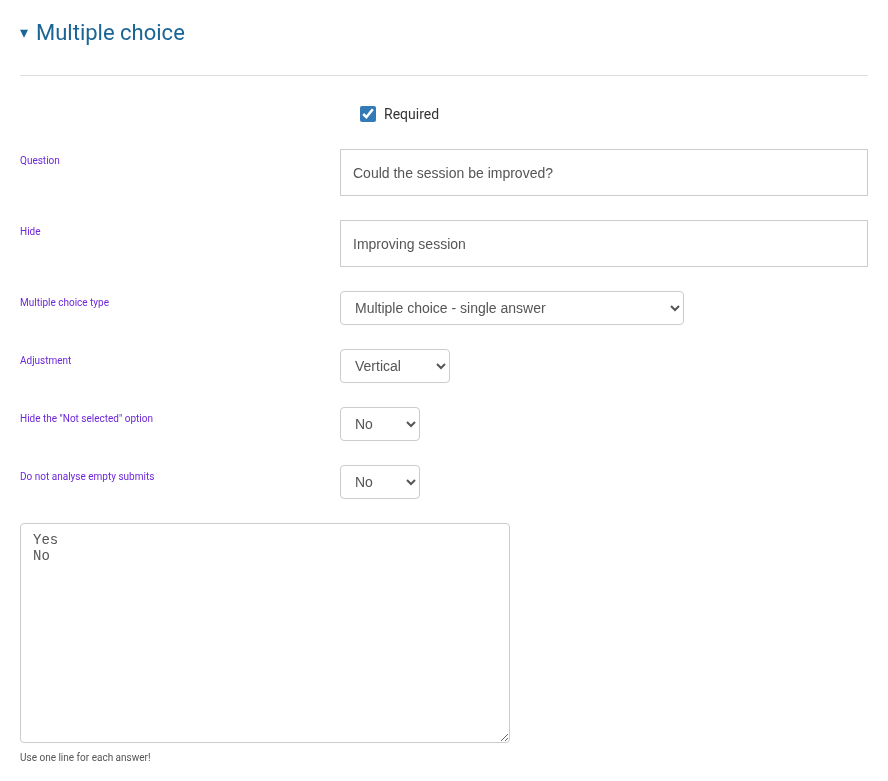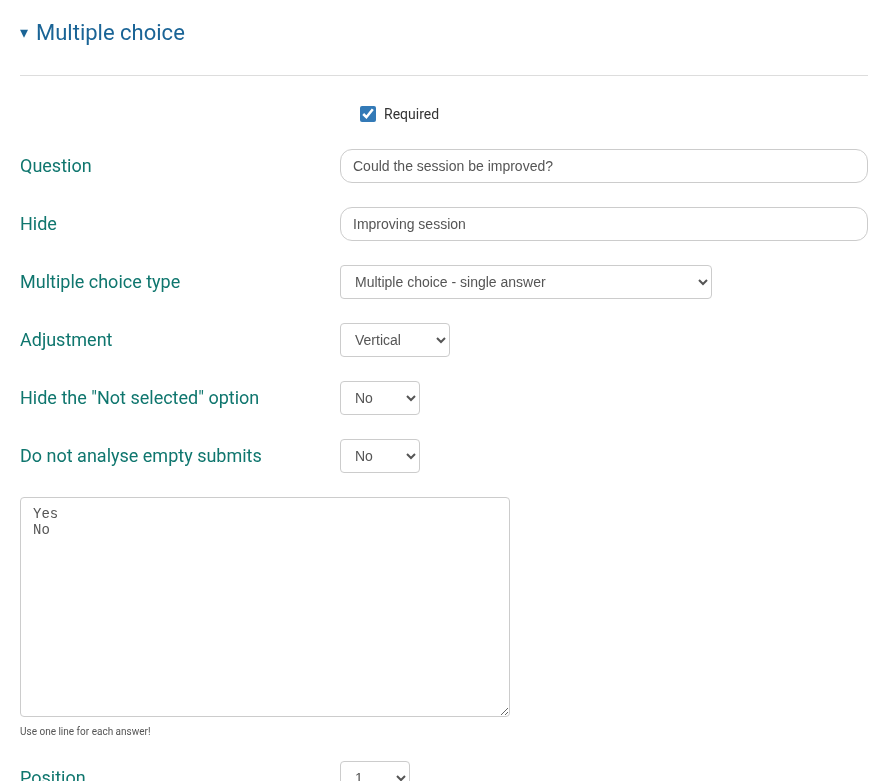--- a/index.html
+++ b/index.html
@@ -57,22 +57,22 @@
     .form-row {
       display: flex;
       align-items: flex-start;
       padding: 12px 0;
       min-height: 50px;
     }
 
     .form-label {
       width: 320px;
       min-width: 320px;
-      color: #0f766e;
-      font-size: 18px;
+      color: #6d28d9;
+      font-size: 10px;
       padding-top: 6px;
       padding-right: 20px;
     }
 
     .form-control-area {
       flex: 1;
     }
 
     .required-row {
       display: flex;
@@ -89,25 +89,25 @@
       cursor: pointer;
     }
 
     .required-label {
       font-size: 14px;
       color: #333;
     }
 
     input[type="text"] {
       width: 100%;
-      height: 34px;
+      height: 47px;
       padding: 6px 12px;
       font-size: 14px;
       border: 1px solid #ccc;
-      border-radius: 12px;
+      border-radius: 0;
       color: #555;
       outline: none;
     }
 
     .label-input {
       width: 200px;
       height: 34px;
       padding: 6px 12px;
       font-size: 14px;
       border: 1px solid #ccc;
@@ -123,21 +123,21 @@
       border: 1px solid #ccc;
       border-radius: 4px;
       color: #555;
       background: #fff;
       cursor: pointer;
       outline: none;
       appearance: auto;
     }
 
     .select-choice-type {
-      width: 372px;
+      width: 344px;
     }
 
     .select-adjustment {
       width: 110px;
     }
 
     .select-small {
       width: 80px;
     }
 

